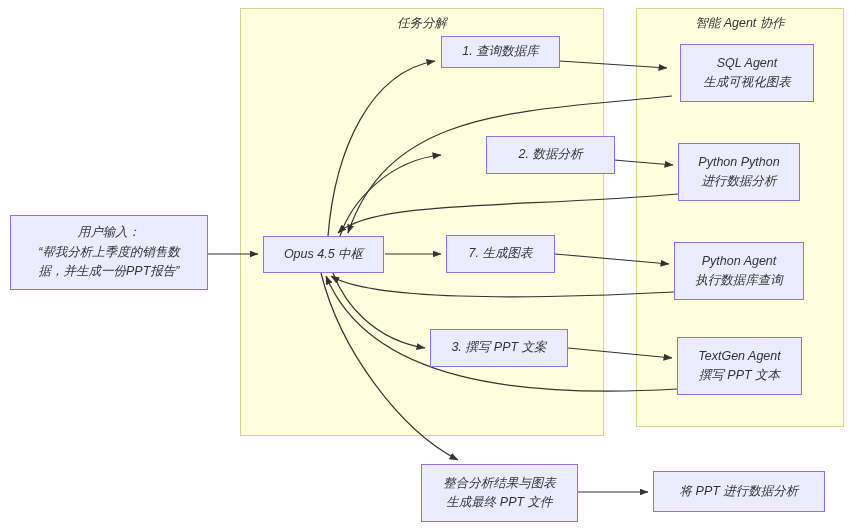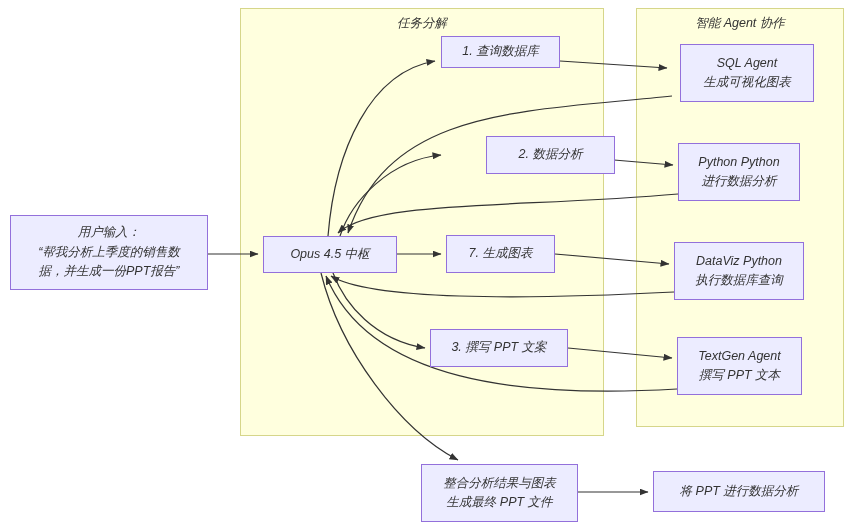--- a/index.html
+++ b/index.html
@@ -103,21 +103,21 @@
       <path d="M578,492 L648,492"></path>
     </g>
   </svg>
 
   <div class="node" id="n-0" style="left: 10px; top: 215px; width: 198px; height: 75px;">
     <span class="line">用户输入：</span>
     <span class="line">“帮我分析上季度的销售数</span>
     <span class="line">据，并生成一份PPT报告”</span>
   </div>
 
-  <div class="node" id="n-1" style="left: 263px; top: 236px; width: 134px; height: 37px;">
+  <div class="node" id="n-1" style="left: 263px; top: 236px; width: 121px; height: 37px;">
     <span class="line">Opus 4.5 中枢</span>
   </div>
 
   <div class="node" id="n-2" style="left: 441px; top: 36px; width: 119px; height: 32px;">
     <span class="line">1. 查询数据库</span>
   </div>
 
   <div class="node" id="n-3" style="left: 446px; top: 136px; width: 129px; height: 38px; margin-left: 40px;">
     <span class="line">2. 数据分析</span>
   </div>
@@ -134,21 +134,21 @@
     <span class="line">SQL Agent</span>
     <span class="line">生成可视化图表</span>
   </div>
 
   <div class="node" id="n-7" style="left: 678px; top: 143px; width: 122px; height: 58px;">
     <span class="line">Python Python</span>
     <span class="line">进行数据分析</span>
   </div>
 
   <div class="node" id="n-8" style="left: 674px; top: 242px; width: 130px; height: 58px;">
-    <span class="line">DataViz Python</span>
+    <span class="line">Python Agent</span>
     <span class="line">执行数据库查询</span>
   </div>
 
   <div class="node" id="n-9" style="left: 677px; top: 337px; width: 125px; height: 58px;">
     <span class="line">TextGen Agent</span>
     <span class="line">撰写 PPT 文本</span>
   </div>
 
   <div class="node" id="n-10" style="left: 421px; top: 464px; width: 157px; height: 58px;">
     <span class="line">整合分析结果与图表</span>

